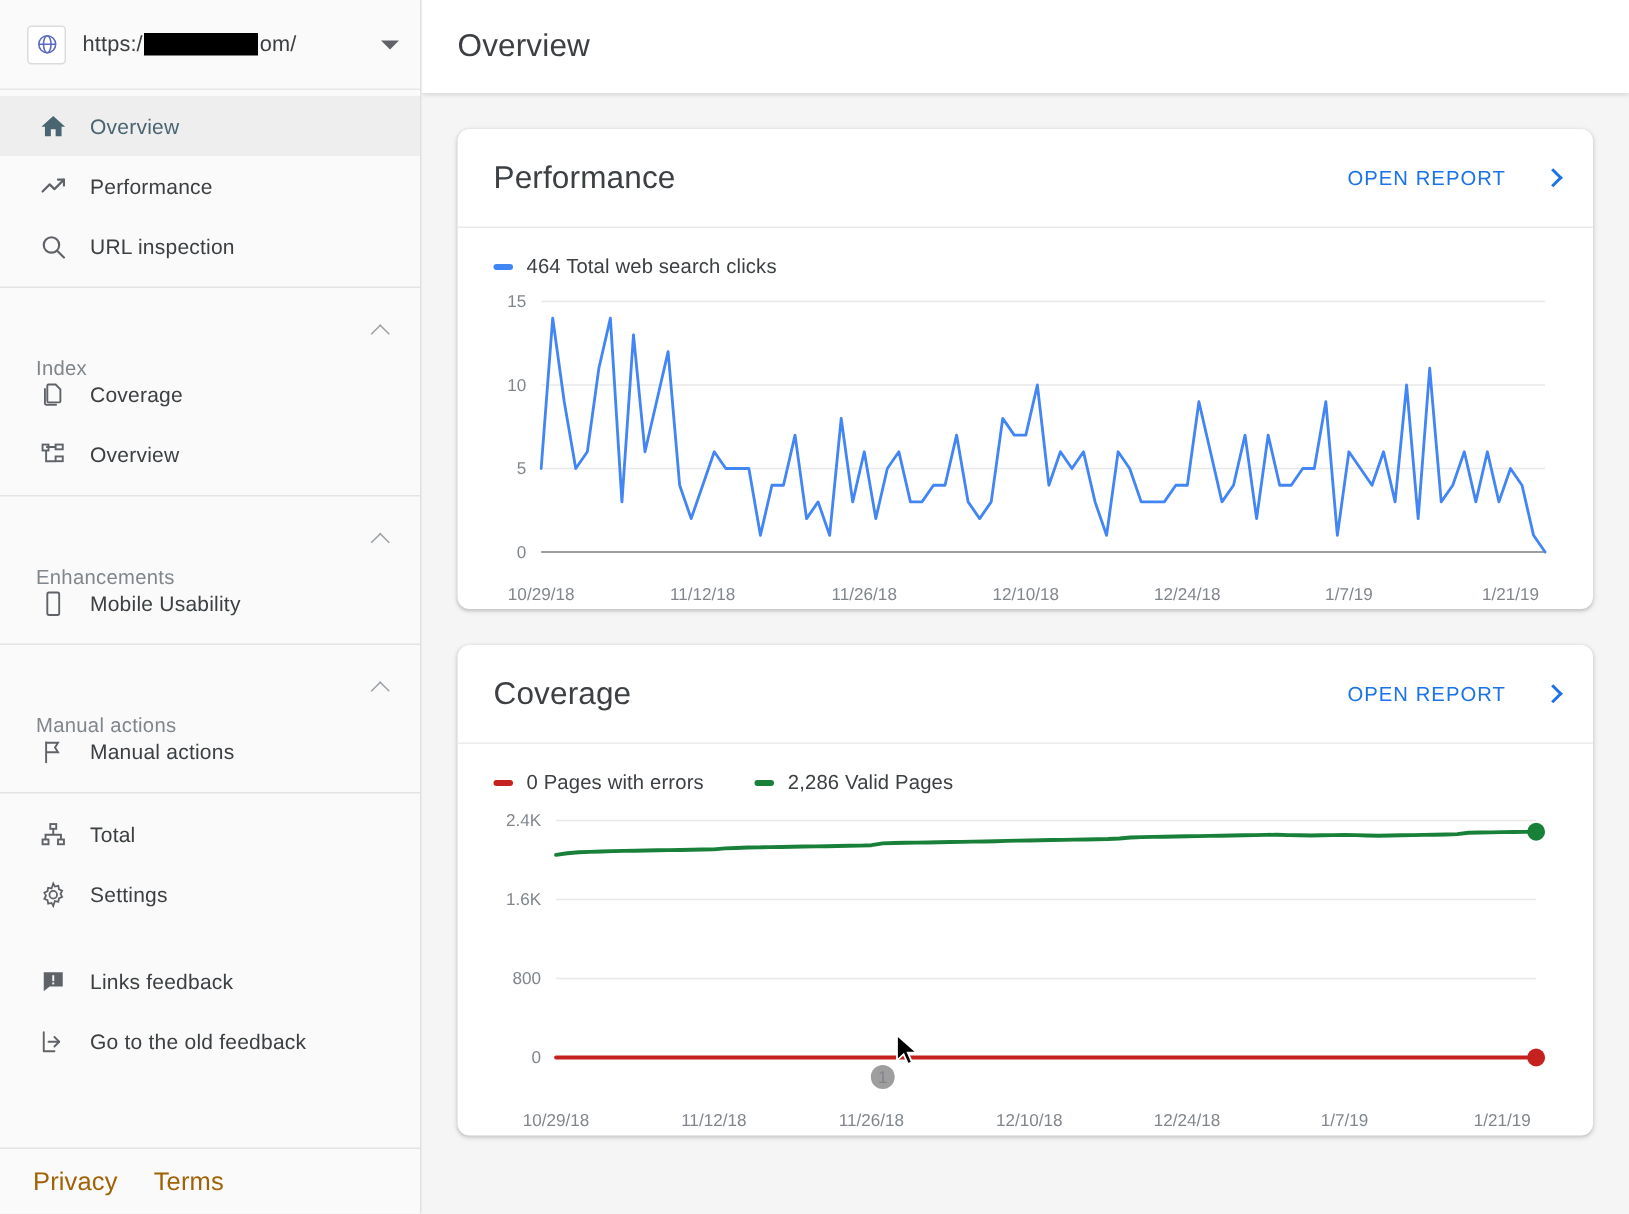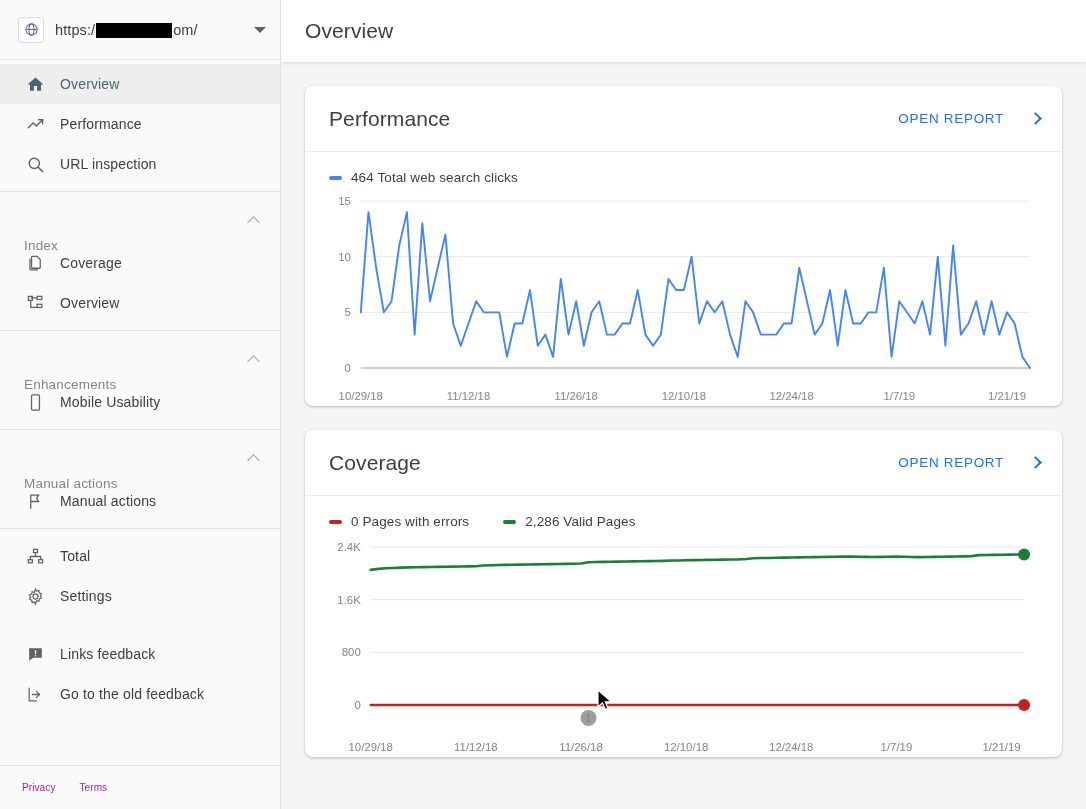--- a/index.html
+++ b/index.html
@@ -28,21 +28,21 @@
   }
   .globe-box {
     width: 26px; height: 26px; min-width: 26px;
     border: 1px solid #dadce0; border-radius: 3px;
     background: #fff;
     display: flex; align-items: center; justify-content: center;
     margin-right: 11px;
   }
   .prop-url {
     flex: 1; font-size: 14.5px; color: #3c4043;
-    display: flex; align-items: flex-end;
+    display: flex; align-items: flex-start;
     letter-spacing: .1px; white-space: nowrap; overflow: hidden;
   }
   .redact {
     display: inline-block; width: 76px; height: 15px;
     background: #000; margin: 0 1px; vertical-align: middle;
   }
   .caret-down {
     width: 0; height: 0; margin-left: 6px;
     border-left: 6px solid transparent;
     border-right: 6px solid transparent;
@@ -79,21 +79,21 @@
     transform: rotate(45deg); margin-right: 4px; margin-bottom: -3px;
   }
   .nav-divider { height: 1px; background: #e4e4e4; margin: 7px 0; }
 
   .sidebar-footer {
     border-top: 1px solid #e4e4e4;
     height: 44px; min-height: 44px;
     display: flex; align-items: center; padding-left: 22px; gap: 24px;
   }
   .sidebar-footer a {
-    font-size: 10px; color: #a21caf; text-decoration: none; letter-spacing: .1px;
+    font-size: 17px; color: #a16207; text-decoration: none; letter-spacing: .1px;
   }
 
   
   .main { flex: 1; height: 809px; display: flex; flex-direction: column; background: #f5f5f5; }
   .topbar {
     height: 62px; min-height: 62px; background: #fff;
     display: flex; align-items: center; padding-left: 24px;
     box-shadow: 0 1px 3px rgba(0,0,0,.12);
     position: relative; z-index: 3;
   }

